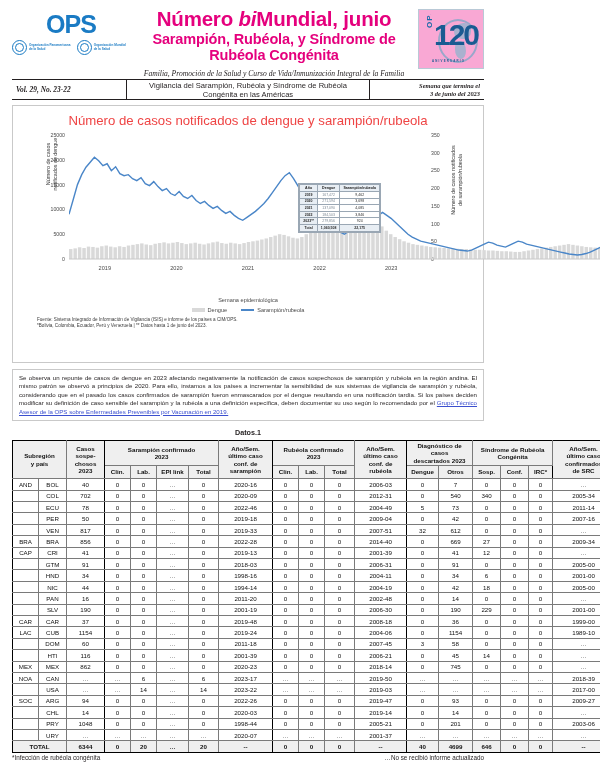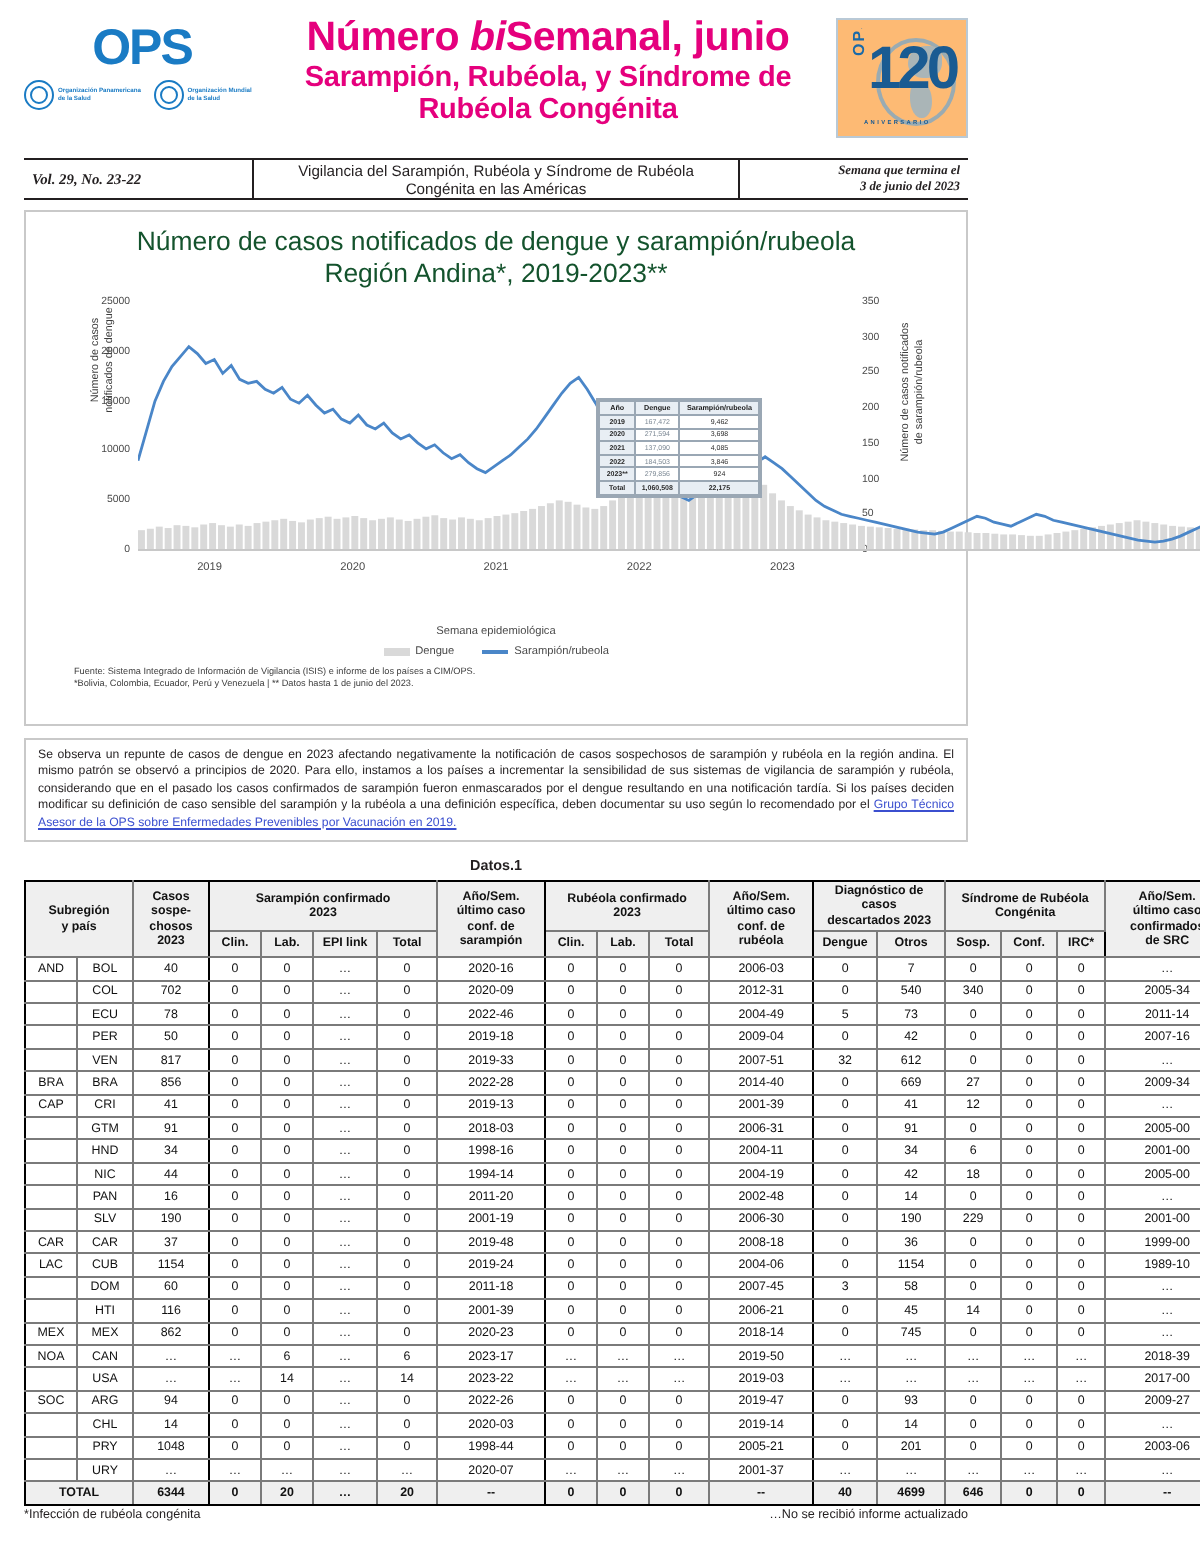--- a/index.html
+++ b/index.html
@@ -17,38 +17,38 @@
   .ops-subrow{display:flex;gap:4px;margin-top:3px;justify-content:center;}
   .ops-org{display:flex;align-items:center;gap:2px;}
   .ops-seal{width:13px;height:13px;border-radius:50%;border:1.2px solid #1a7bc4;position:relative;flex:0 0 13px;}
   .ops-seal:after{content:"";position:absolute;left:2px;top:2px;right:2px;bottom:2px;border-radius:50%;border:.8px solid #1a7bc4;}
   .ops-org-txt{font-size:3.1px;line-height:3.6px;color:#1a7bc4;font-weight:bold;}
   .title-block{flex:1;text-align:center;padding-top:2px;}
   .t-main{font-size:20.5px;font-weight:bold;color:#e5007d;line-height:1.05;letter-spacing:-.2px;}
   .t-main em{font-style:italic;}
   .t-sub{font-size:14.5px;font-weight:bold;color:#e5007d;line-height:1.15;margin-top:1px;letter-spacing:-.15px;}
   .t-ital{font-family:"Liberation Serif",serif;font-style:italic;font-size:7.6px;color:#231f20;margin-top:5px;}
-  .logo-right{width:66px;flex:0 0 66px;height:60px;border:1px solid #b9c9d6;box-sizing:border-box;position:relative;background:#fdba74;margin-top:3px;}
+  .logo-right{width:66px;flex:0 0 66px;height:60px;border:1px solid #b9c9d6;box-sizing:border-box;position:relative;background:#f9a8d4;margin-top:3px;}
   .anniv{position:absolute;inset:4px;overflow:hidden;}
   .anniv-ops{position:absolute;left:2px;top:14px;font-size:8px;font-weight:bold;color:#1a6aa8;transform:rotate(-90deg);transform-origin:left top;letter-spacing:1px;}
   .anniv-120{position:absolute;left:11px;top:6px;font-size:30px;font-weight:bold;color:#1a5b92;letter-spacing:-2px;line-height:1;}
   .anniv-globe{position:absolute;right:1px;top:5px;width:36px;height:40px;border-radius:50%;border:2px solid #7aa7c7;opacity:.75;}
   .anniv-globe:before{content:"";position:absolute;left:40%;top:6%;width:45%;height:38%;background:#8fb4ce;border-radius:60% 40% 50% 50%;}
   .anniv-globe:after{content:"";position:absolute;left:42%;top:50%;width:30%;height:46%;background:#8fb4ce;border-radius:40% 60% 50% 60%;}
   .anniv-txt{position:absolute;left:9px;bottom:1px;font-size:2.9px;letter-spacing:1.2px;color:#1a5b92;font-weight:bold;}
 
   
   .volbar{border-top:1.4px solid #231f20;border-bottom:1.4px solid #231f20;display:flex;align-items:stretch;height:19px;margin:1px 4px 0 4px;}
   .vol-left{width:110px;flex:0 0 110px;display:flex;align-items:center;font-family:"Liberation Serif",serif;font-weight:bold;font-style:italic;font-size:7.4px;padding-left:4px;}
   .vol-mid{flex:1;display:flex;align-items:center;justify-content:center;font-size:7.6px;border-left:1px solid #231f20;border-right:1px solid #231f20;padding:0 4px;text-align:center;}
   .vol-right{width:110px;flex:0 0 110px;display:flex;flex-direction:column;justify-content:center;align-items:flex-end;font-family:"Liberation Serif",serif;font-style:italic;font-weight:bold;font-size:6.4px;line-height:8px;padding-right:4px;}
 
   
   .chartbox{border:1px solid #c9c9c9;margin:5px 4px 0 4px;height:258px;position:relative;box-sizing:border-box;padding:4px 6px;}
-  .ch-title{text-align:center;font-size:13.2px;line-height:16px;color:#14532d;padding-top:3px;}
+  .ch-title{text-align:center;font-size:13.2px;line-height:16px;color:#ef4444;padding-top:3px;}
   .plot-wrap{position:relative;height:150px;margin-top:6px;}
   .ylab-l{position:absolute;left:2px;top:22px;font-size:5.4px;color:#3c3c3c;width:62px;text-align:center;transform:rotate(-90deg);transform-origin:center;line-height:7px;}
   .ylab-r{position:absolute;right:-16px;top:38px;font-size:5.4px;color:#3c3c3c;width:72px;text-align:center;transform:rotate(-90deg);transform-origin:center;line-height:7px;}
   .axis-l{position:absolute;left:22px;top:0;width:26px;height:124px;}
   .axis-r{position:absolute;right:24px;top:0;width:24px;height:124px;}
   .tick{position:absolute;right:2px;font-size:5.2px;color:#4a4a4a;transform:translateY(-50%);}
   .tick-r{position:absolute;left:2px;font-size:5.2px;color:#4a4a4a;transform:translateY(-50%);}
   .svgplot{position:absolute;left:50px;top:0;right:50px;height:128px;}
   .xlabels{position:absolute;left:50px;right:50px;top:130px;height:10px;}
   .xyear{position:absolute;font-size:5.6px;color:#4a4a4a;transform:translateX(-50%);}
@@ -101,22 +101,23 @@
           <div class="ops-org-txt">Organización Panamericana de la Salud</div>
         </div>
         <div class="ops-org">
           <div class="ops-seal"></div>
           <div class="ops-org-txt">Organización Mundial de la Salud</div>
         </div>
       </div>
     </div>
 
     <div class="title-block">
-      <div class="t-main"><span>Número </span><em>bi</em><span>Semanal, junio</span></div>
+      <div class="t-main"><span>Número </span><em>bi</em><span>Mundial, junio</span></div>
       <div class="t-sub">Sarampión, Rubéola, y Síndrome de Rubéola Congénita</div>
+      <div class="t-ital">Familia, Promoción de la Salud y Curso de Vida/Inmunización Integral de la Familia</div>
     </div>
 
     <div class="logo-right">
       <div class="anniv">
         <div class="anniv-globe"></div>
         <div class="anniv-ops">OPS</div>
         <div class="anniv-120">120</div>
         <div class="anniv-txt">ANIVERSARIO</div>
       </div>
     </div>
@@ -127,21 +128,20 @@
     <div class="vol-mid">Vigilancia del Sarampión, Rubéola y Síndrome de Rubéola Congénita en las Américas</div>
     <div class="vol-right">
       <span>Semana que termina el</span>
       <span>3 de junio del 2023</span>
     </div>
   </div>
 
   <div class="chartbox">
     <div class="ch-title">
       <div>Número de casos notificados de dengue y sarampión/rubeola</div>
-      <div>Región Andina*, 2019-2023**</div>
     </div>
 
     <div class="plot-wrap">
       <div class="ylab-l">Número de casos notificados de dengue</div>
       <div class="ylab-r">Número de casos notificados de sarampión/rubeola</div>
       <div class="axis-l" id="axisL">
           <div class="tick" style="top: 0px;">25000</div>
           <div class="tick" style="top: 24.8px;">20000</div>
           <div class="tick" style="top: 49.6px;">15000</div>
           <div class="tick" style="top: 74.4px;">10000</div>

